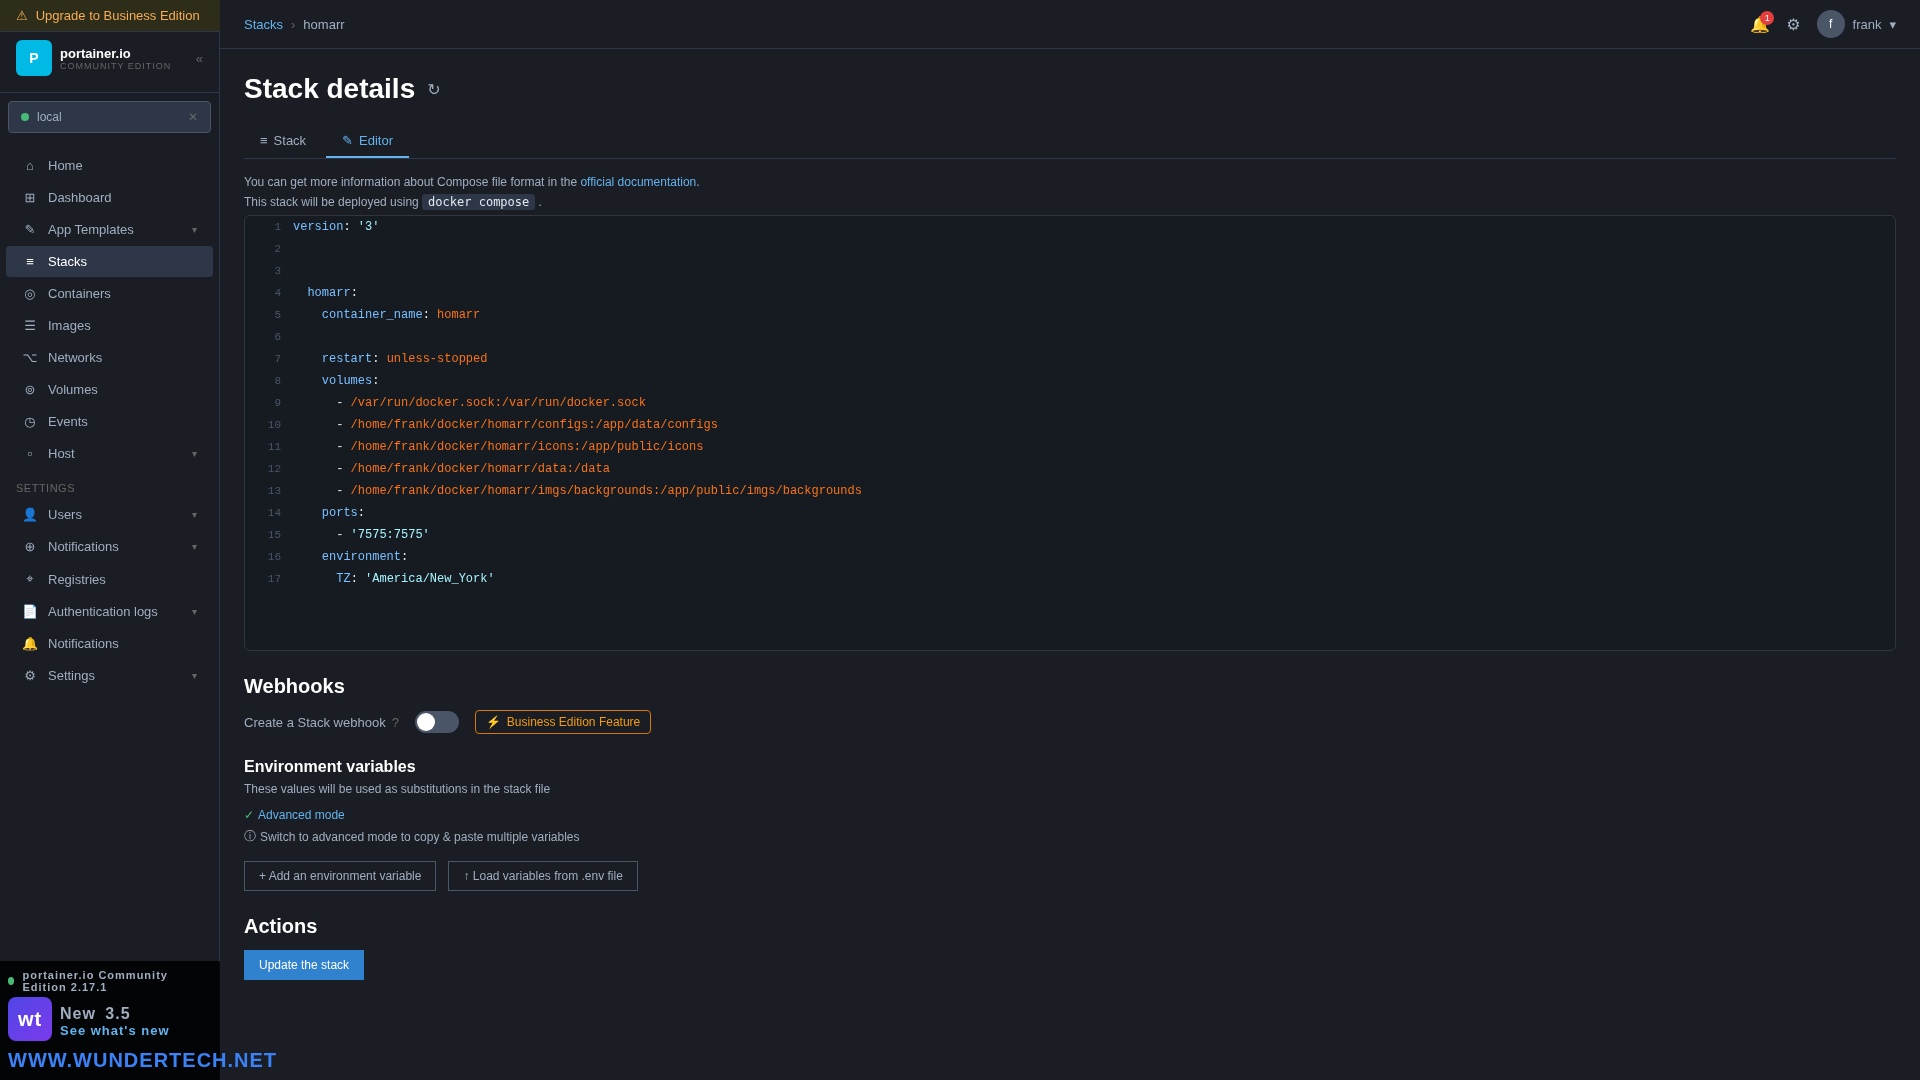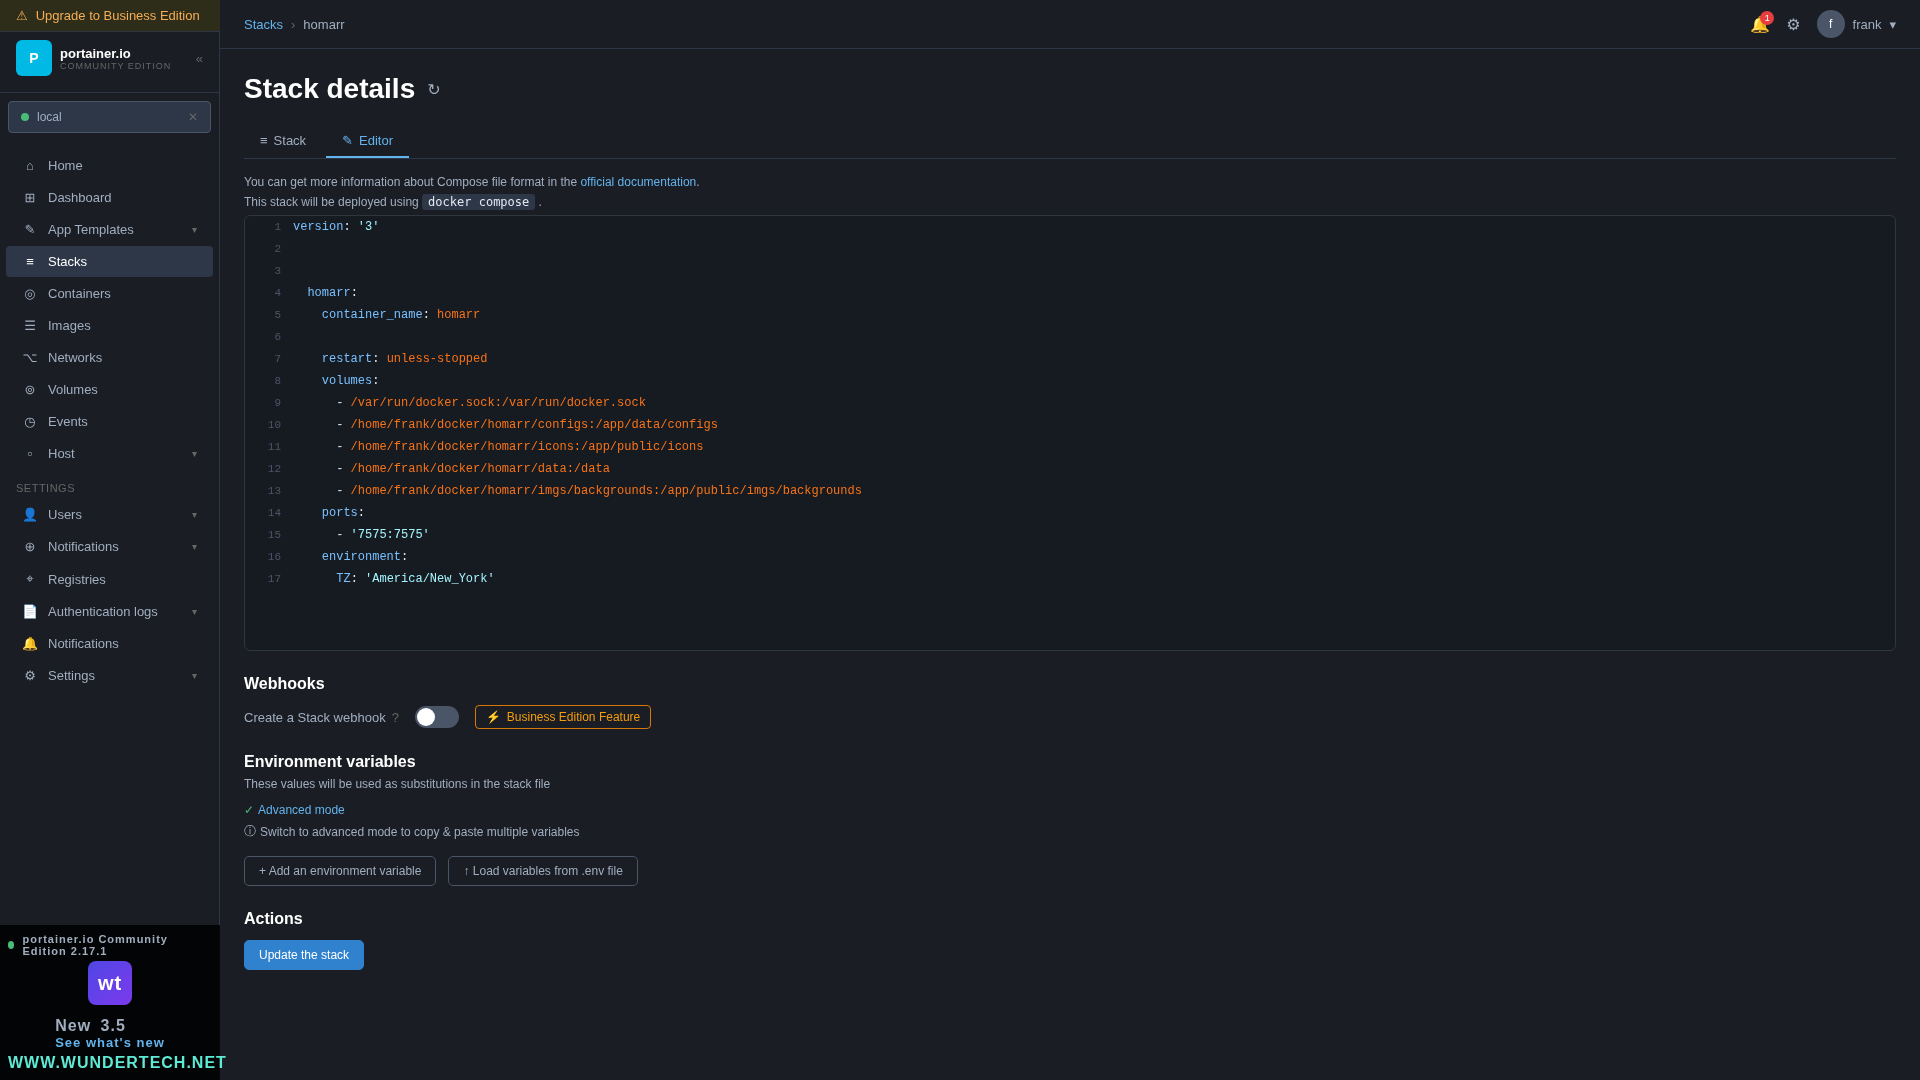--- a/index.html
+++ b/index.html
@@ -164,21 +164,21 @@
       line-height: 20px;
       flex: 1;
       padding-right: 16px;
     }
     .kw-key { color: #79c0ff; }
     .kw-val { color: #f97316; }
     .kw-str { color: #a5f3fc; }
 
     
     .section { margin-bottom: 24px; }
-    .section-title { font-size: 16px; font-weight: 600; color: #fff; margin-bottom: 12px; }
+    .section-title { font-size: 20px; font-weight: 600; color: #fff; margin-bottom: 12px; }
     .webhook-row { display: flex; align-items: center; gap: 16px; }
     .webhook-label { color: #a0aec0; font-size: 13px; display: flex; align-items: center; gap: 6px; }
     .help-icon { color: #666; cursor: pointer; }
 
     
     .toggle {
       width: 44px; height: 22px;
       background: #4a5568;
       border-radius: 11px;
       position: relative;
@@ -205,21 +205,21 @@
     
     .env-section { margin-bottom: 24px; }
     .env-title { font-size: 16px; font-weight: 600; color: #fff; margin-bottom: 6px; }
     .env-subtitle { color: #a0aec0; font-size: 12px; margin-bottom: 12px; }
     .env-mode-link { color: #63b3ed; font-size: 12px; cursor: pointer; display: flex; align-items: center; gap: 4px; margin-bottom: 6px; }
     .env-mode-hint { color: #a0aec0; font-size: 12px; margin-bottom: 16px; display: flex; align-items: center; gap: 4px; }
 
     
     .btn {
       padding: 7px 14px;
-      border-radius: 5px;
+      border-radius: 0;
       border: 1px solid;
       cursor: pointer;
       font-size: 12px;
       display: inline-flex; align-items: center; gap: 6px;
     }
     .btn-outline { border-color: #4a5568; background: transparent; color: #a0aec0; }
     .btn-primary { border-color: #3182ce; background: #3182ce; color: #fff; }
 
     .actions-section { display: flex; gap: 12px; flex-wrap: wrap; }
 
@@ -531,26 +531,26 @@
       </div>
     </div>
   </div>
 </div>
 
 <div class="watermark">
   <div class="watermark-logo">
     <div class="notification-dot"></div>
     <span>portainer.io Community Edition 2.17.1</span>
   </div>
-  <div style="display:flex;align-items:center;gap:8px;margin-bottom:4px;flex-direction:column;">
+  <div style="display:flex;align-items:center;gap:8px;margin-bottom:4px;">
     <div class="wt-logo">
       <span>wt</span>
     </div>
     <div>
       <div style="font-size:16px;color:#a0aec0;">
         <span>New</span>
         <span style="margin-left:4px;">3.5</span>
       </div>
       <div style="font-size:13px;color:#63b3ed;cursor:pointer;">See what's new</div>
     </div>
   </div>
-  <div style="font-size:16px;font-weight:900;color:#5eead4;letter-spacing:1px;">WWW.WUNDERTECH.NET</div>
+  <div style="font-size:20px;font-weight:900;color:#3b82f6;letter-spacing:1px;">WWW.WUNDERTECH.NET</div>
 </div>
 
 </body></html>

